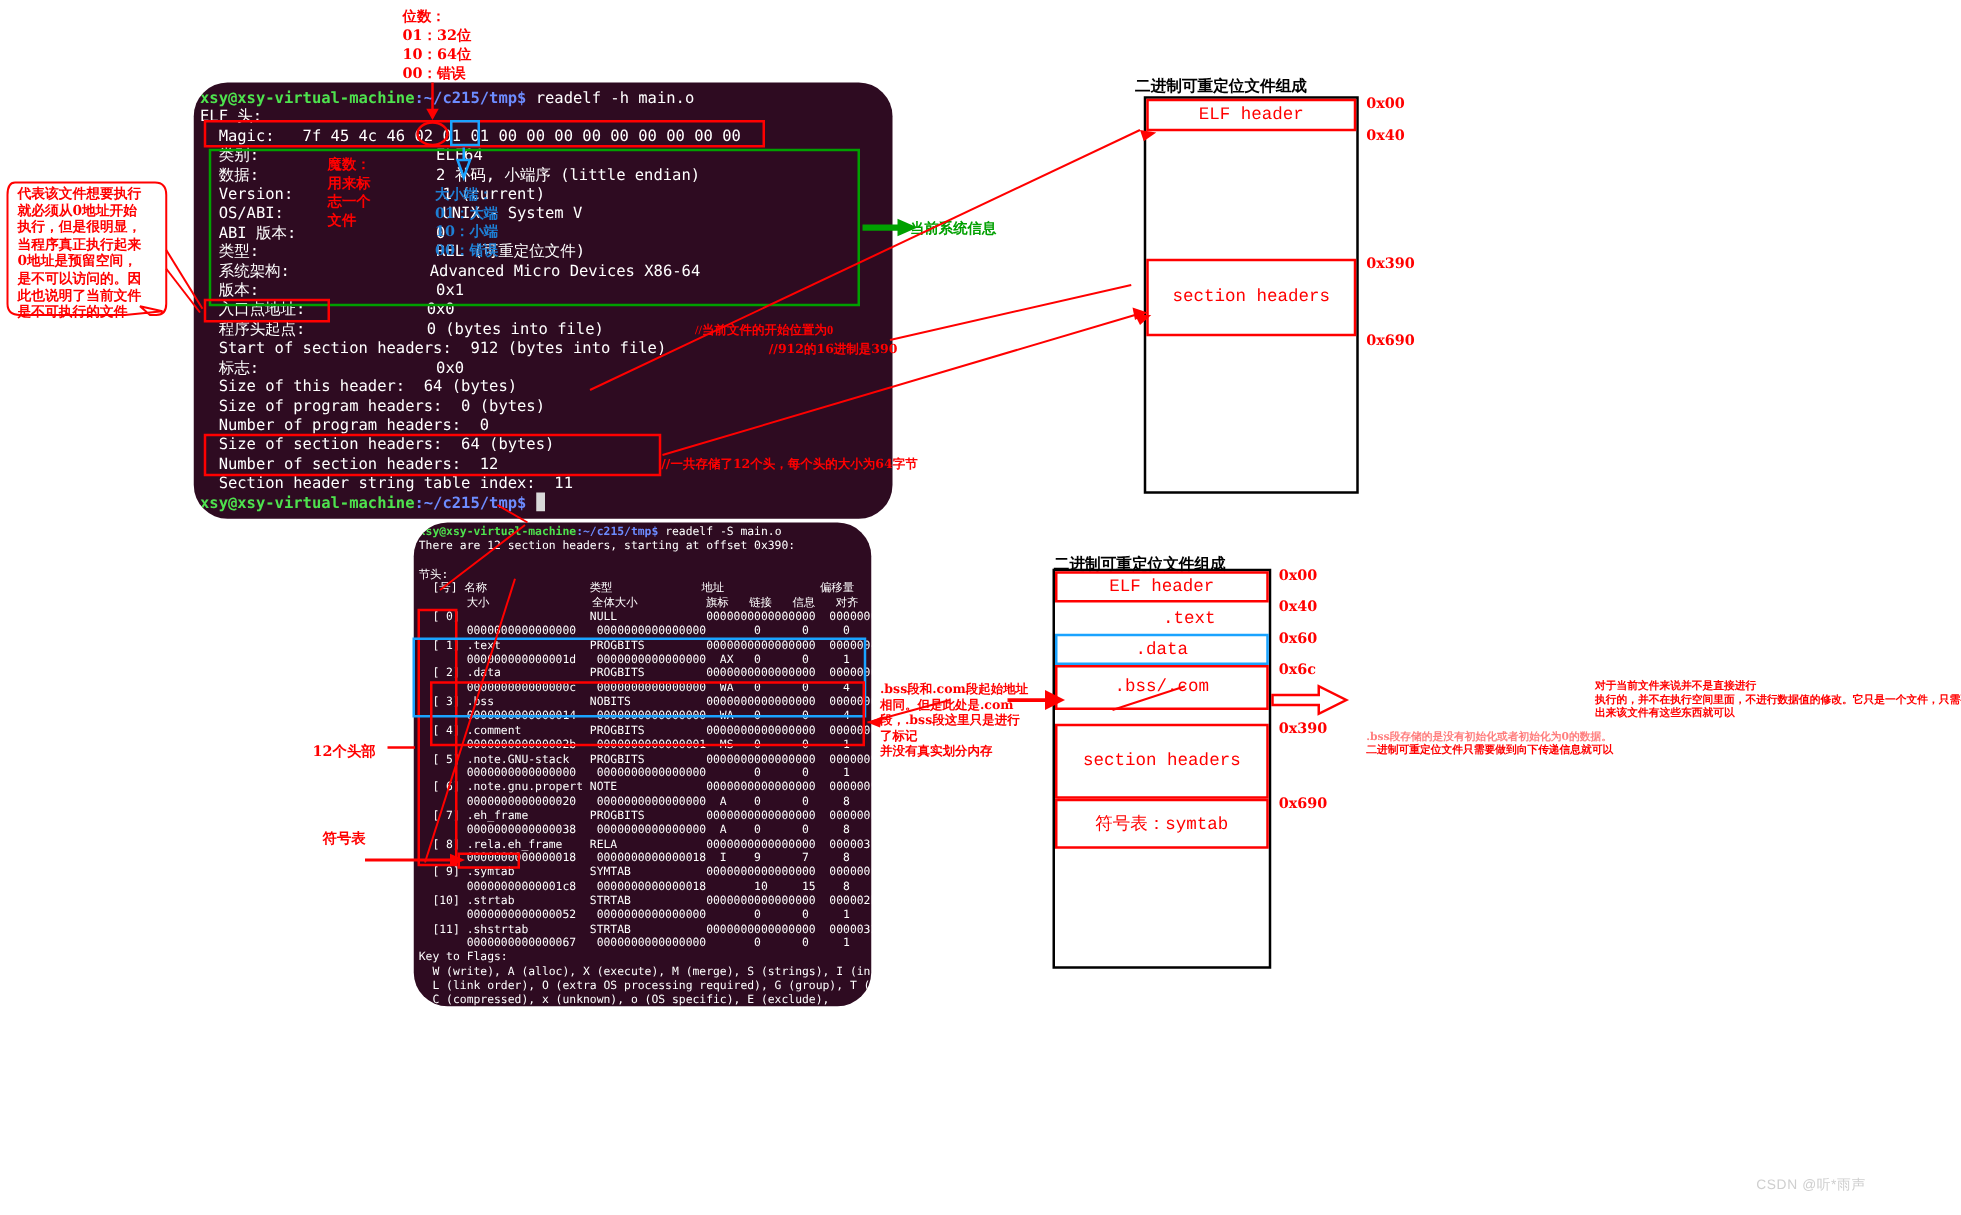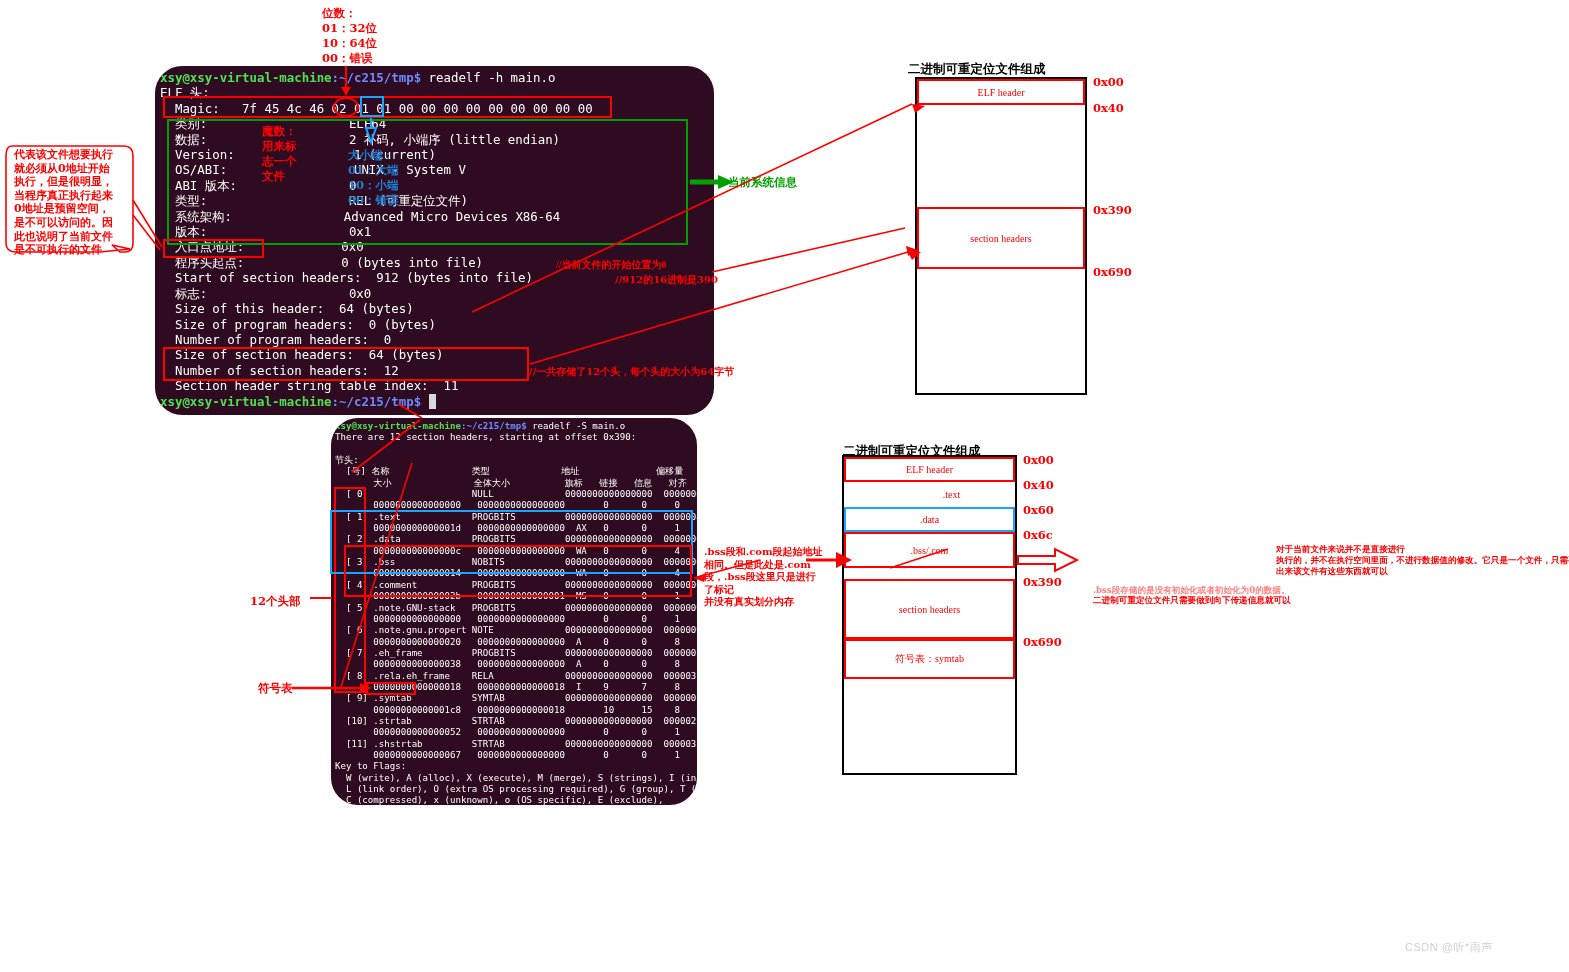--- a/index.html
+++ b/index.html
@@ -25,22 +25,22 @@
   .ann-blue{color:#1e7fd4;}
   .ann-green{color:#00a000;}
   .ann-lt{color:#ff7e7e;margin-top:41px;}
   .ann-sm{font-size:10px;line-height:13px;}
   .ann-xs{font-size:8.6px;line-height:11px;}
   
   .dgrm{position:absolute;box-sizing:border-box;}
   .dgrm-outer{border:2px solid #000;}
   .dgrm-band{position:absolute;box-sizing:border-box;left:0;right:0;
        display:flex;align-items:center;justify-content:center;
-       font-family:Liberation Serif, serif;
-       color:#ff0000;font-size:10px;}
+       font-family:Liberation Mono, monospace;
+       color:#ff0000;font-size:14px;}
   .band-red{border:2px solid #ff0000;}
   .band-blue{border:2px solid #1aa3ff;}
   .addr{position:absolute;color:#ff0000;font-family:"DejaVu Serif","Liberation Serif",serif;
         font-weight:bold;font-size:11.5px;white-space:pre;}
   .dtitle{position:absolute;color:#000;font-family:"DejaVu Serif","Liberation Serif",serif;
         font-weight:bold;font-size:12.5px;white-space:pre;}
   .wm{position:absolute;color:#cfcfcf;font-size:11px;letter-spacing:.5px;}
   svg.ov{position:absolute;left:0;top:0;width:1569px;height:972px;pointer-events:none;}
 </style>
 </head>
@@ -135,21 +135,21 @@
 当程序真正执行起来
 0地址是预留空间，
 是不可以访问的。因
 此也说明了当前文件
 是不可执行的文件</div>
 <div class="ann ann-green" style="left:728px;top:175px;">当前系统信息</div>
 <div class="ann ann-sm" style="left:556px;top:258px;font-family:Liberation Serif, serif;">//当前文件的开始位置为0</div>
 <div class="ann ann-sm" style="left:615px;top:273px;">//912的16进制是390</div>
 <div class="ann ann-sm" style="left:529px;top:365px;">//一共存储了12个头，每个头的大小为64字节</div>
 <div class="ann" style="left:250px;top:594px;">12个头部</div>
-<div class="ann" style="left:258px;top:681px;">符号表</div>
+<div class="ann" style="left:258px;top:663px;">符号表</div>
 <div class="ann ann-sm" style="left:704px;top:546px;line-height:12.6px;">.bss段和.com段起始地址
 相同。但是此处是.com
 段，.bss段这里只是进行
 了标记
 并没有真实划分内存</div>
 <div class="ann ann-xs ann-lt" style="left:1093px;top:544px;">.bss段存储的是没有初始化或者初始化为0的数据。</div>
 <div class="ann ann-xs" style="left:1276px;top:544px;">对于当前文件来说并不是直接进行
 执行的，并不在执行空间里面，不进行数据值的修改。它只是一个文件，只需要标记
 出来该文件有这些东西就可以</div>
 <div class="ann ann-xs" style="left:1093px;top:595px;">二进制可重定位文件只需要做到向下传递信息就可以</div>

